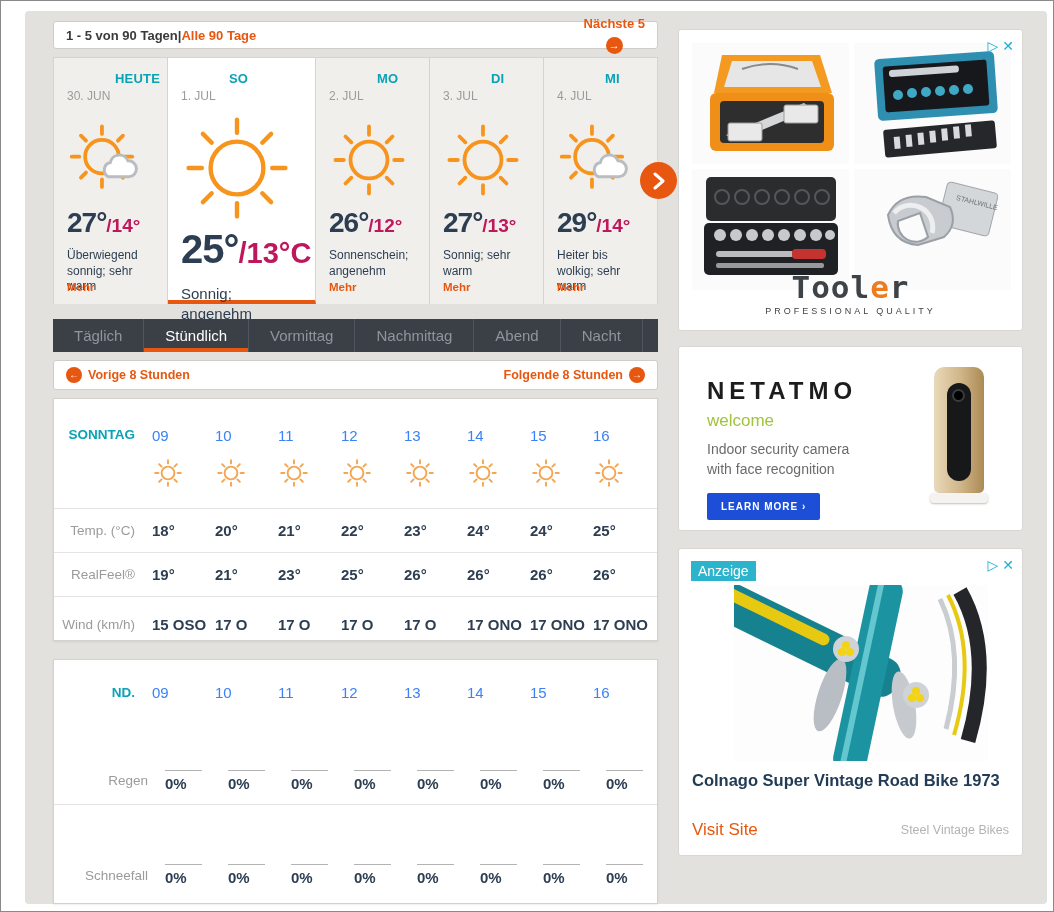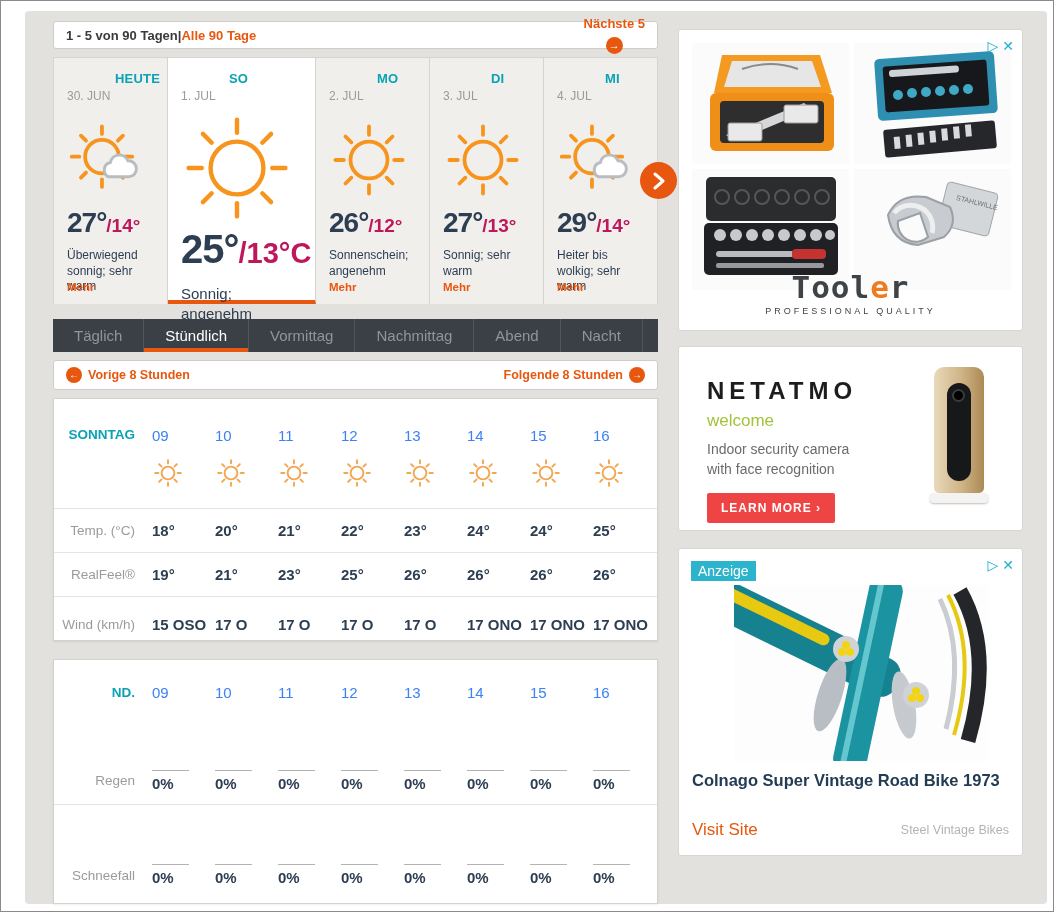--- a/index.html
+++ b/index.html
@@ -64,42 +64,42 @@
   .tcols { flex:1; display:flex; }
   .tcol { width:63px; flex:none; text-align:left; }
   .hour-head { font-size:15px; color:#3b82f6; }
   .val { font-size:15px; font-weight:bold; color:#2d3e52; white-space:nowrap; }
   .hdr-row { padding-top:28px; align-items:flex-start; }
   .icons-row { margin-top:12px; padding-bottom:14px; border-bottom:1px solid #e6e4e2; }
   .vrow { height:44px; border-bottom:1px solid #e6e4e2; }
   .vrow.last { border-bottom:none; height:54px; }
   .pct { display:inline-block; border-top:1px solid #b3b3b3; padding-top:4px; min-width:37px; }
   .p2-head { padding-top:24px; }
-  .p2-row { height:48px; }
+  .p2-row { height:48px;padding-left:13px; }
   .p2-row.bordered { border-bottom:1px solid #e6e4e2; }
   .spacer-55 { height:56px; }
   .spacer-50 { height:46px; }
 
   
   .ad-panel { position:absolute; background:#fff; border:1px solid #d9d7d4; border-radius:3px; }
   .ad-1 { left:677px; top:28px; width:345px; height:302px; }
   .ad-2 { left:677px; top:345px; width:345px; height:185px; }
   .ad-3 { left:677px; top:547px; width:345px; height:308px; }
   .adchoices { position:absolute; top:8px; right:8px; display:flex; gap:4px; color:#1cb0d3; font-size:14px; cursor:pointer; z-index:4; }
   .tool-grid { position:absolute; left:13px; top:13px; width:319px; display:grid; grid-template-columns:157px 157px; gap:5px; }
   .tool-cell { height:121px; background:#fbfbfb; overflow:hidden; }
   .tooler-logo { position:absolute; left:0; right:0; bottom:14px; text-align:center; }
   .tooler-word { font-size:31px; font-weight:bold; letter-spacing:1px; color:#3e4347; font-family:"DejaVu Sans Mono", monospace; }
   .tooler-word .accent { color:#ee7b1e; }
   .tooler-tag { font-size:9px; letter-spacing:3px; color:#3e4347; margin-top:1px; }
 
   .nt-brand { position:absolute; left:28px; top:30px; font-size:24px; font-weight:bold; letter-spacing:5px; color:#1d1d1d; }
   .nt-welcome { position:absolute; left:28px; top:64px; font-size:17px; color:#a2c33b; }
   .nt-desc { position:absolute; left:28px; top:92px; font-size:14px; line-height:20px; color:#6b6b6b; }
-  .nt-btn { position:absolute; left:28px; top:146px; background:#ef4444; color:#fff; font-size:12px; font-weight:bold;
+  .nt-btn { position:absolute; left:28px; top:146px; background:#1d4ed8; color:#fff; font-size:10px; font-weight:bold;
     letter-spacing:1px; padding:8px 14px; border-radius:2px; cursor:pointer; }
   .nt-cam { position:absolute; right:38px; top:20px; width:50px; height:126px;
     background:linear-gradient(90deg,#e9d9ba,#cfb486 55%,#ab8a55); border-radius:10px 10px 5px 5px; }
   .nt-cam-front { position:absolute; left:13px; top:16px; width:24px; height:98px; background:#17181a; border-radius:12px; }
   .nt-cam-eye { position:absolute; left:5px; top:6px; width:13px; height:13px; border-radius:50%;
     background:#000; border:2px solid #3a3b3d; }
   .nt-cam-base { position:absolute; right:34px; top:146px; width:58px; height:10px; background:#f4f3f1;
     border-radius:4px; box-shadow:0 1px 2px rgba(0,0,0,.25); }
 
   .anzeige { position:absolute; left:12px; top:12px; background:#2cb4cc; color:#fff; font-size:14px; padding:2px 7px; z-index:3; }

